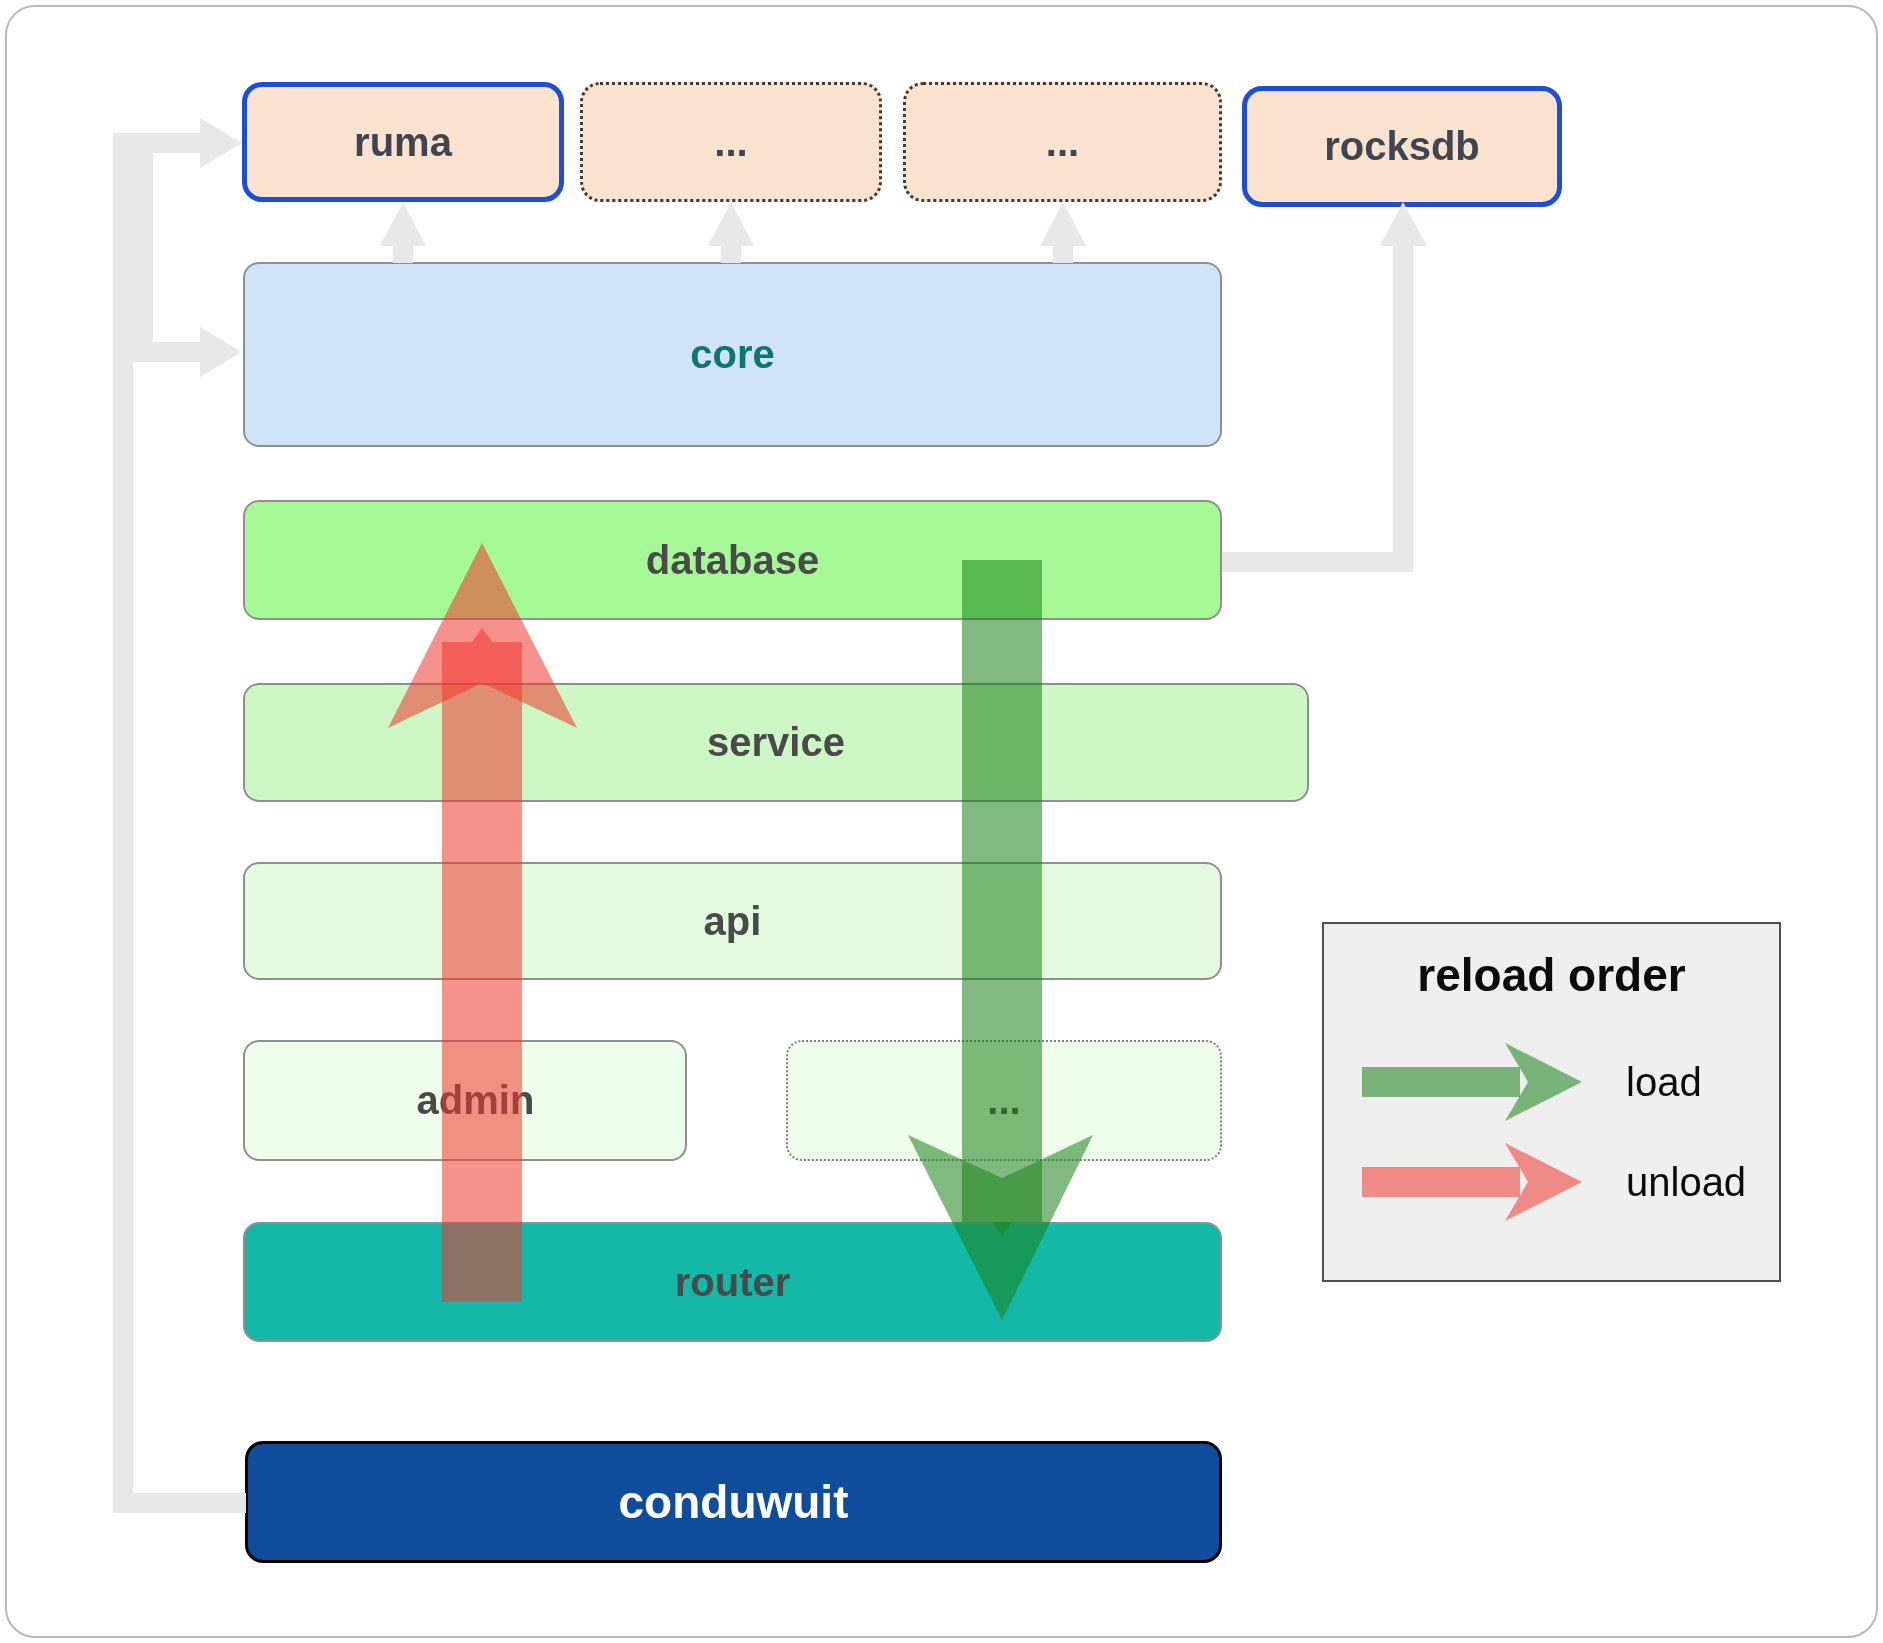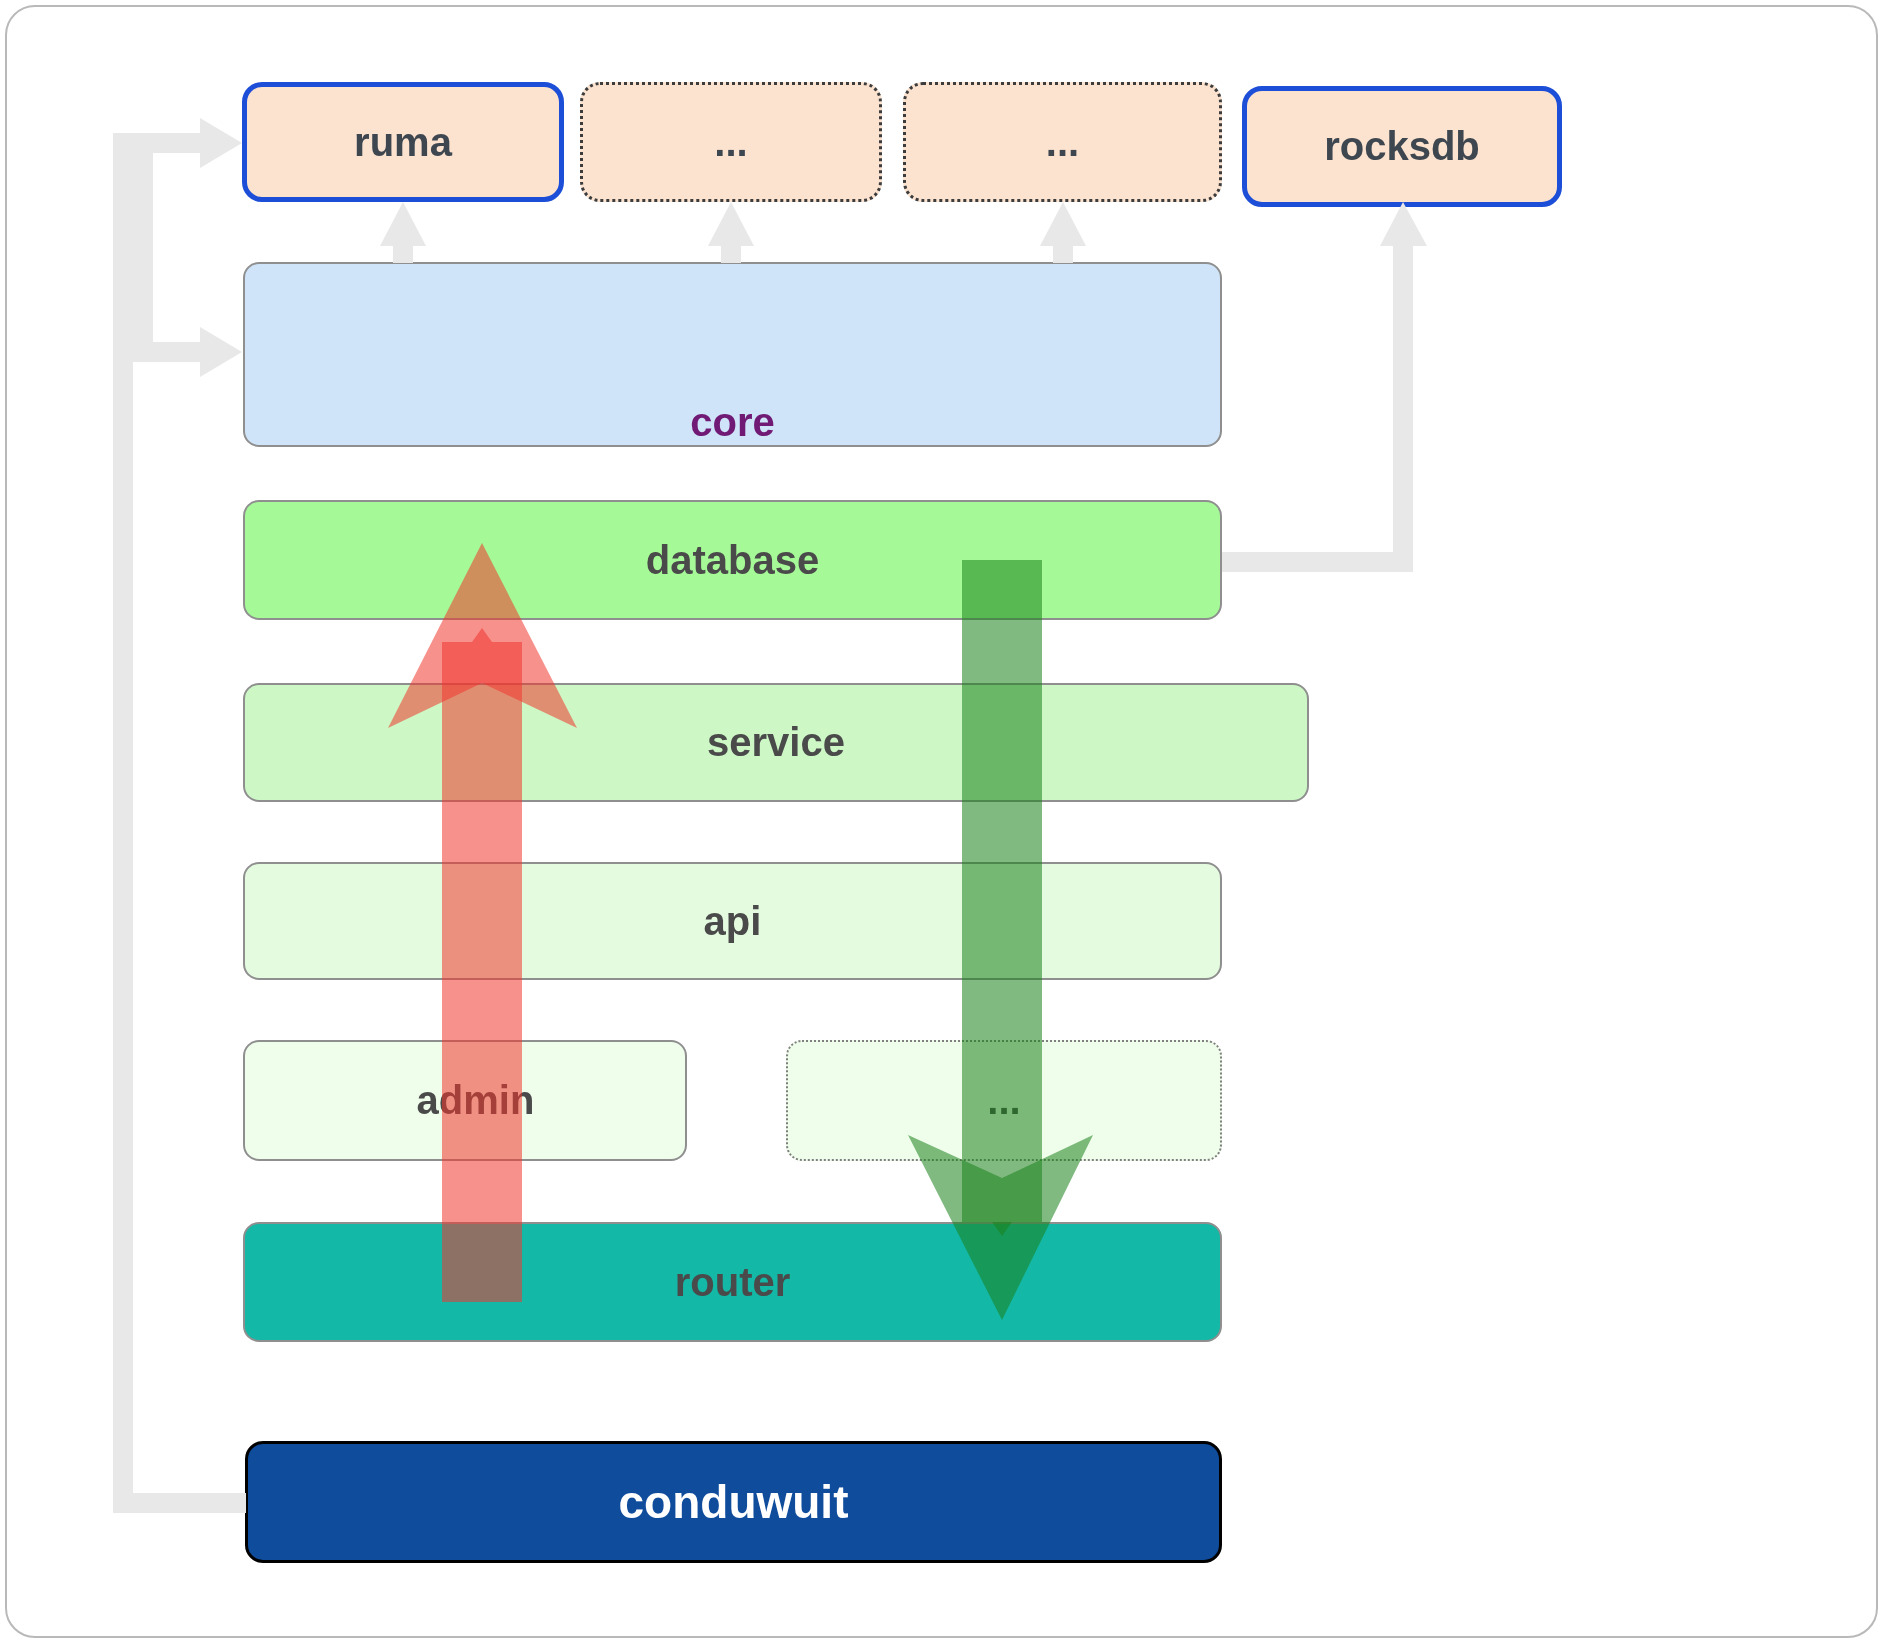--- a/index.html
+++ b/index.html
@@ -12,21 +12,21 @@
     border:2px solid #b9b9b9;border-radius:30px;
   }
   .box{
     position:absolute;box-sizing:border-box;
     display:flex;align-items:center;justify-content:center;
     font-size:40px;font-weight:600;color:#4a4a4a;
     border-radius:16px;text-align:center;
   }
   .peach{background:#fce3d0;border:5px solid #1d4ed8;border-radius:20px;color:#3e4750;}
   .peach.dotted{border:3px dotted #3c3c3c;}
-  .b-core{background:#cfe4f8;border:2px solid #8f8f8f;color:#701a75;align-items:flex-end;}
+  .b-core{background:#cfe4f8;border:2px solid #8f8f8f;color:#0f766e;}
   .b-database{background:#a5fa97;border:2px solid #8f8f8f;}
   .b-service{background:#cdf8c6;border:2px solid #8f8f8f;}
   .b-api{background:#e4fbdf;border:2px solid #8f8f8f;}
   .b-admin{background:#effdeb;border:2px solid #8f8f8f;}
   .b-admin-ext{background:#effdeb;border:2px dotted #7f7f7f;}
   .b-router{background:#14b8a6;border:2px solid #8f8f8f;}
   .b-conduwuit{background:#0f4c9c;border:3px solid #000000;color:#ffffff;
     font-weight:700;font-size:46px;border-radius:18px;}
   .overlay{position:absolute;left:0;top:0;pointer-events:none;}
   .legend{
@@ -79,20 +79,37 @@
   <div class="box b-admin-ext" style="left:786px;top:1040px;width:436px;height:121px;">
     <span>...</span>
   </div>
   <div class="box b-router" style="left:243px;top:1222px;width:979px;height:120px;">
     <span>router</span>
   </div>
   <div class="box b-conduwuit" style="left:245px;top:1441px;width:977px;height:122px;">
     <span>conduwuit</span>
   </div>
 
+  <div class="legend">
+    <div class="legend-title">reload order</div>
+    <div class="legend-row legend-row-load">
+      <svg width="222" height="78" viewBox="0 0 222 78">
+        <rect x="0" y="24" width="158" height="30" fill="rgba(25,130,25,0.55)"></rect>
+        <polygon points="143,0 220,39 143,78 166,39" fill="rgba(25,130,25,0.55)"></polygon>
+      </svg>
+      <span class="lbl">load</span>
+    </div>
+    <div class="legend-row legend-row-unload">
+      <svg width="222" height="78" viewBox="0 0 222 78">
+        <rect x="0" y="24" width="158" height="30" fill="rgba(240,55,45,0.55)"></rect>
+        <polygon points="143,0 220,39 143,78 166,39" fill="rgba(240,55,45,0.55)"></polygon>
+      </svg>
+      <span class="lbl">unload</span>
+    </div>
+  </div>
 
   <svg class="overlay" width="1883" height="1643" viewBox="0 0 1883 1643">
     <g fill="#e8e8e8">
 
       <rect x="113" y="133" width="20" height="1380"></rect>
       <rect x="113" y="1493" width="133" height="20"></rect>
 
       <rect x="113" y="133" width="87" height="20"></rect>
       <polygon points="200,118 200,168 242,143"></polygon>
 

